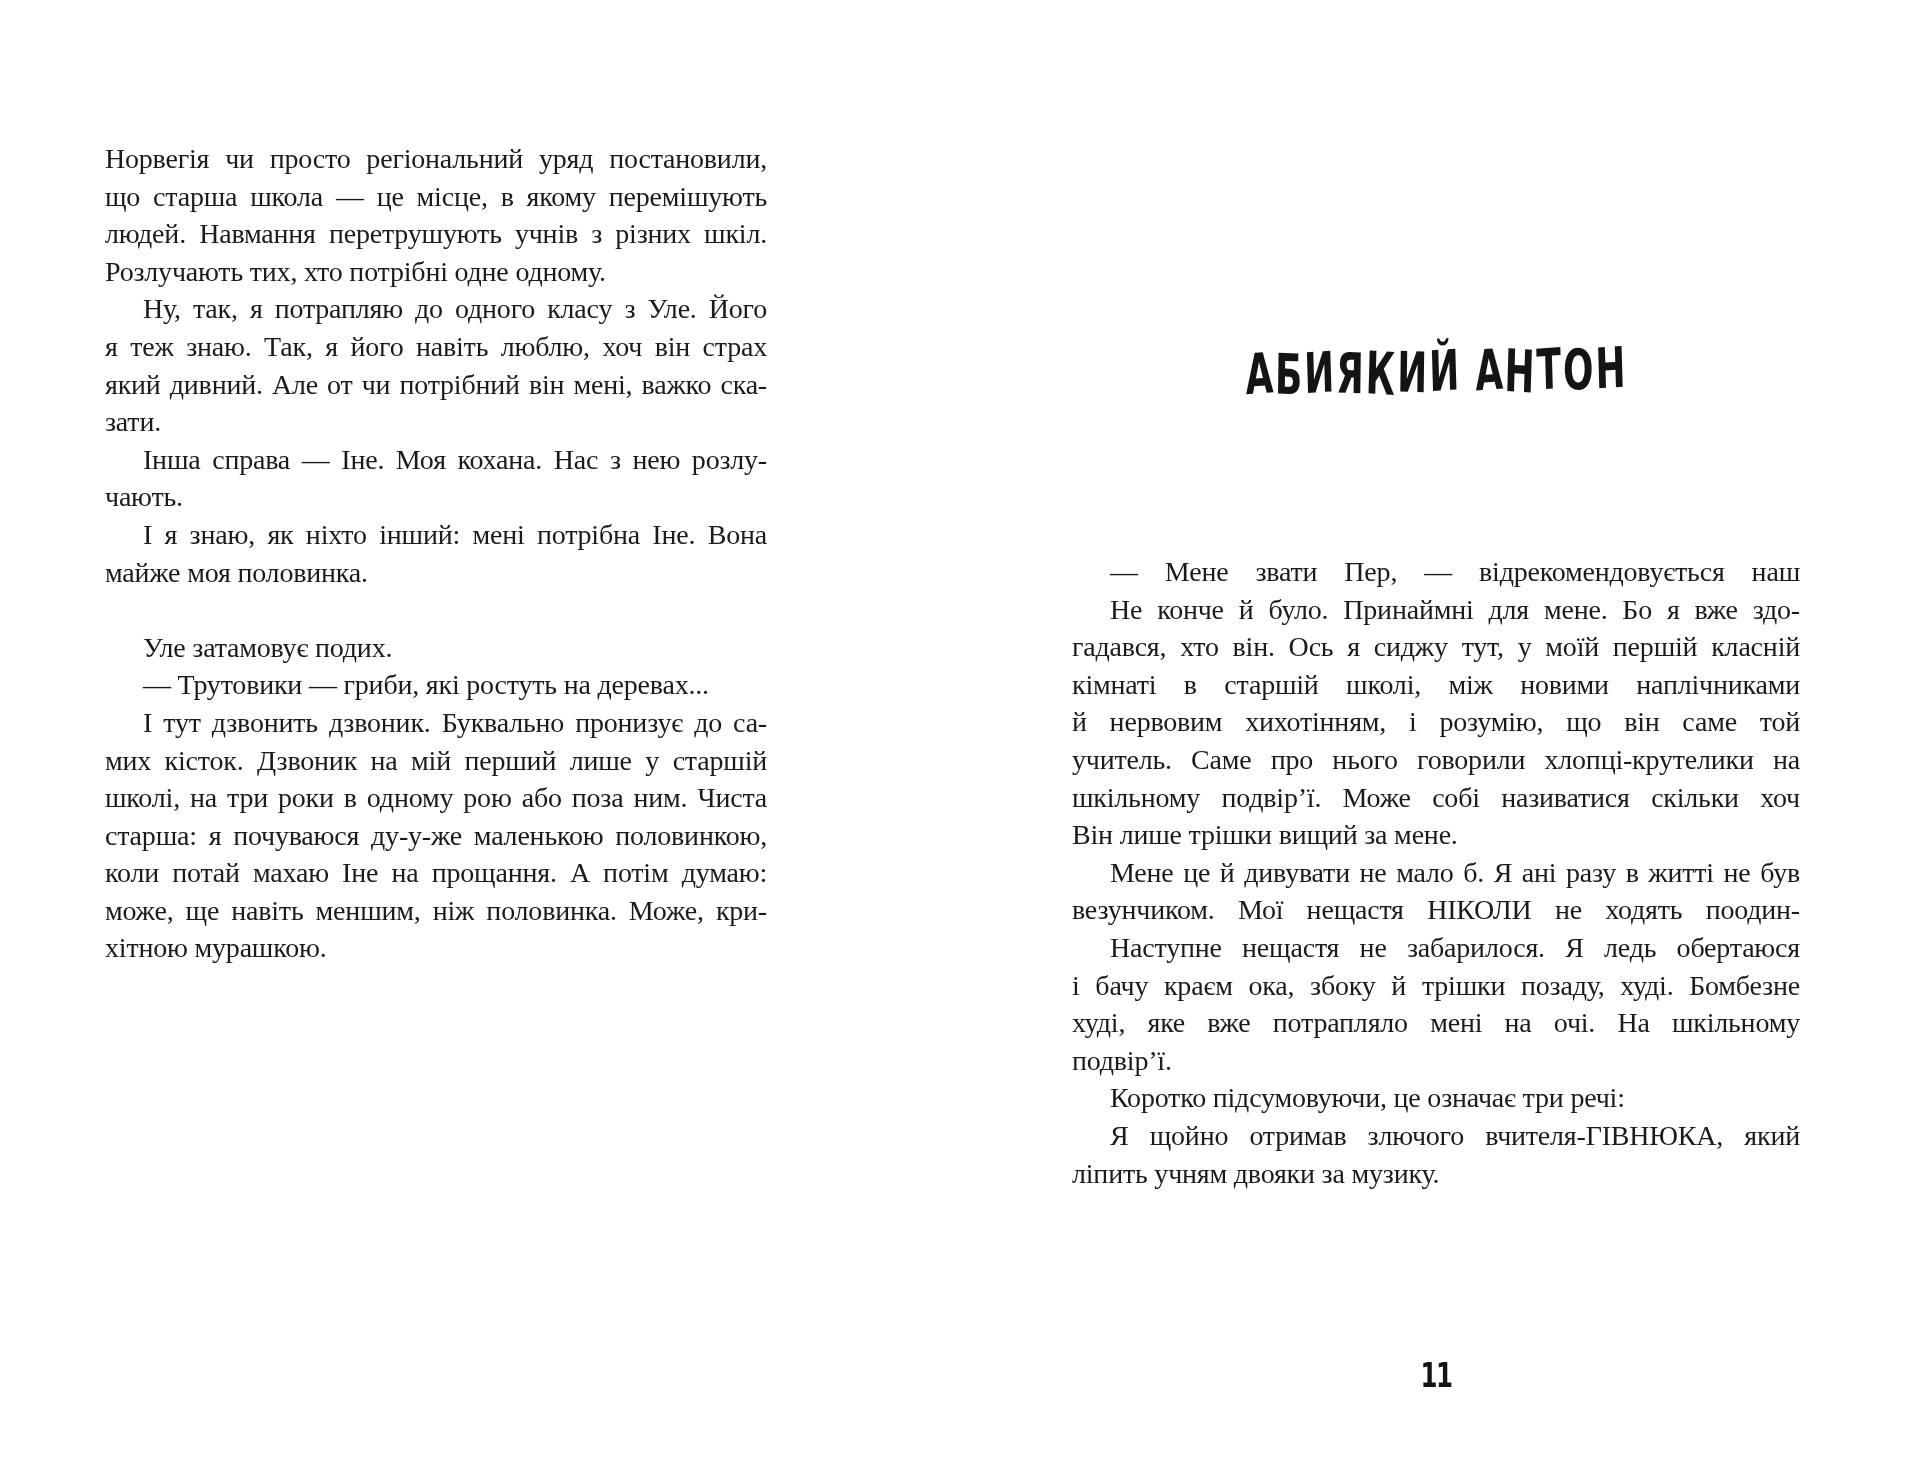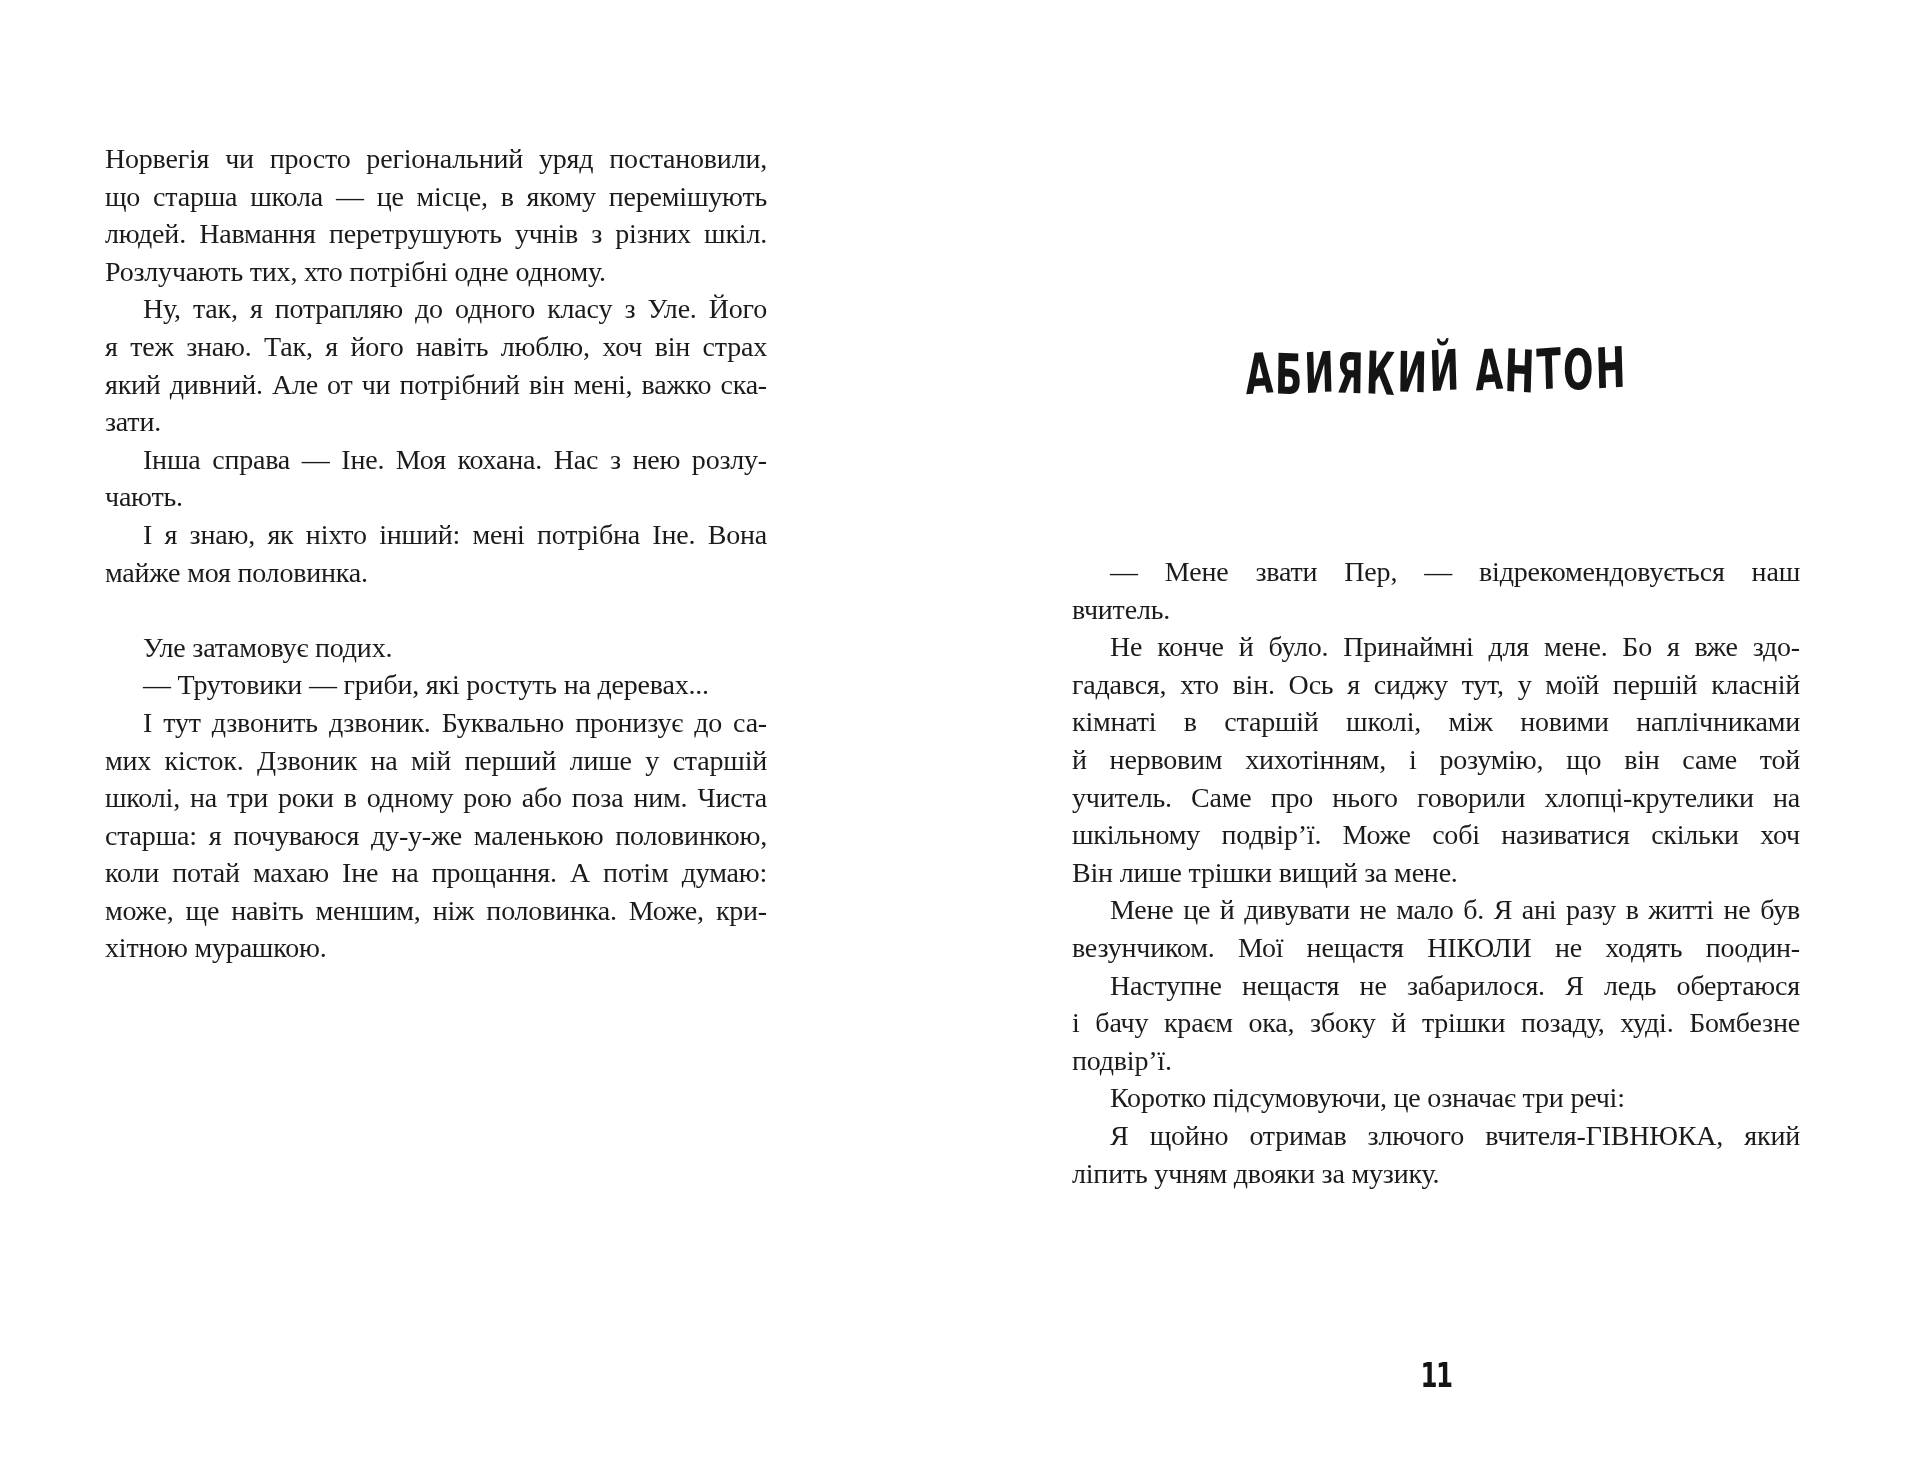--- a/index.html
+++ b/index.html
@@ -113,32 +113,32 @@
         <div class="line">хітною мурашкою.</div>
       </div>
   </div>
 
   <div class="page page-right">
     <h1 class="chapter-title">
       <span class="title-inner"><span class="tch">А</span><span class="tch">Б</span><span class="tch">И</span><span class="tch">Я</span><span class="tch">К</span><span class="tch">И</span><span class="tch">Й</span><span class="tch">&nbsp;</span><span class="tch">А</span><span class="tch">Н</span><span class="tch">Т</span><span class="tch">О</span><span class="tch">Н</span></span>
     </h1>
     <div class="body-text">
         <div class="line indent fill">— Мене звати Пер, — відрекомендовується наш</div>
-        <div class="line">вчитель.</div>
         <div class="line indent fill">Не конче й було. Принаймні для мене. Бо я вже здо-</div>
         <div class="line fill">гадався, хто він. Ось я сиджу тут, у моїй першій класній</div>
         <div class="line fill">кімнаті в старшій школі, між новими наплічниками</div>
         <div class="line fill">й нервовим хихотінням, і розумію, що він саме той</div>
         <div class="line fill">учитель. Саме про нього говорили хлопці-крутелики на</div>
         <div class="line fill">шкільному подвір’ї. Може собі називатися скільки хоч</div>
         <div class="line">Він лише трішки вищий за мене.</div>
         <div class="line indent fill">Мене це й дивувати не мало б. Я ані разу в житті не був</div>
         <div class="line fill">везунчиком. Мої нещастя НІКОЛИ не ходять поодин-</div>
         <div class="line indent fill">Наступне нещастя не забарилося. Я ледь обертаюся</div>
         <div class="line fill">і бачу краєм ока, збоку й трішки позаду, худі. Бомбезне</div>
+        <div class="line fill">худі, яке вже потрапляло мені на очі. На шкільному</div>
         <div class="line">подвір’ї.</div>
         <div class="line indent">Коротко підсумовуючи, це означає три речі:</div>
         <div class="line indent fill">Я щойно отримав злючого вчителя-ГІВНЮКА, який</div>
         <div class="line">ліпить учням двояки за музику.</div>
       </div>
     <div class="page-number">11</div>
   </div>
 
 </div>
 

